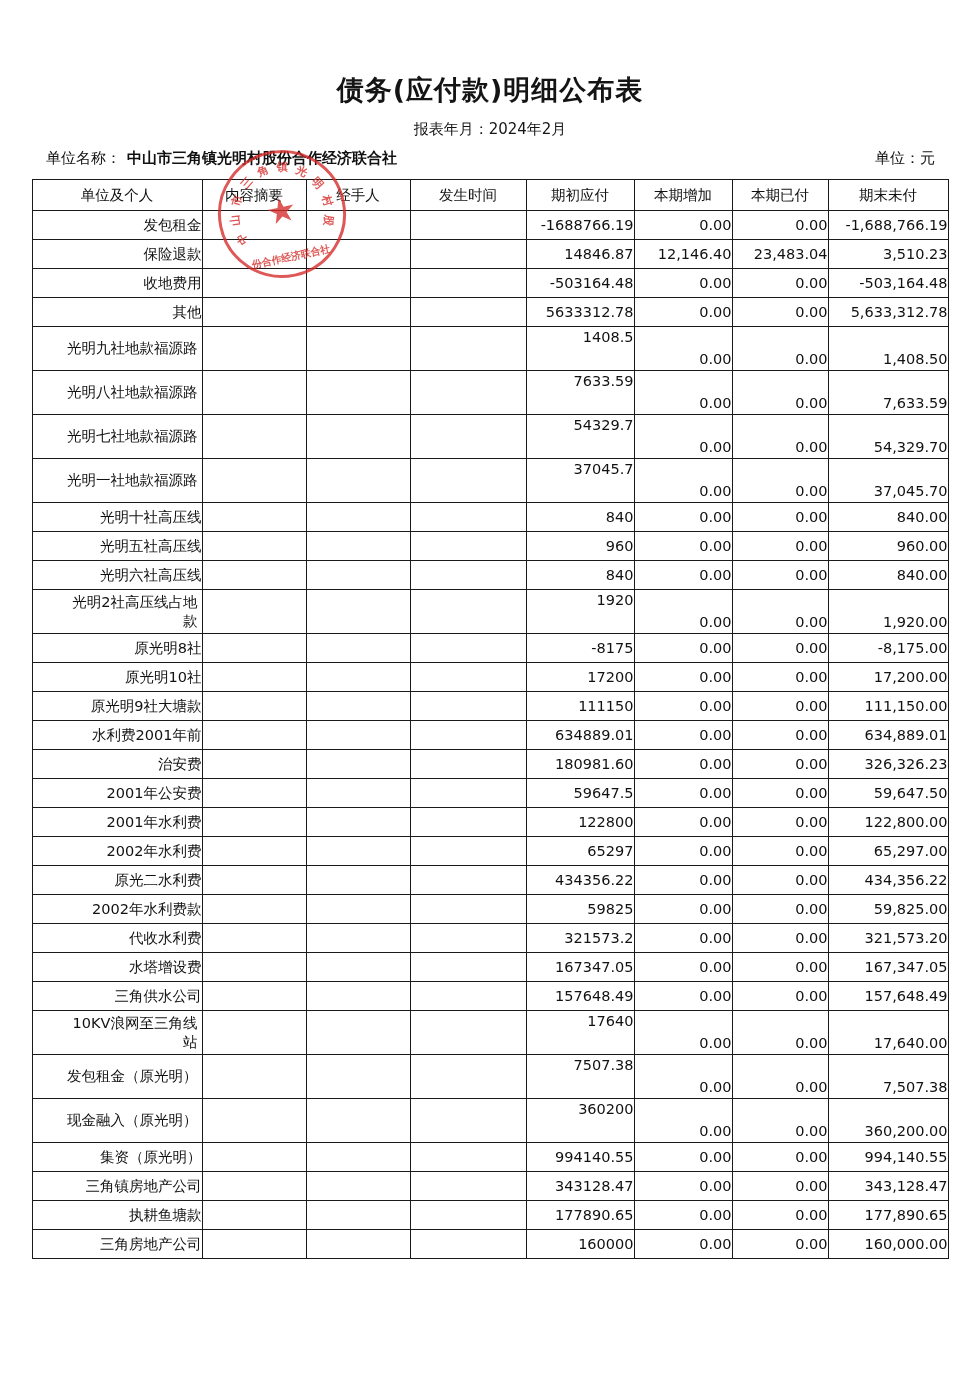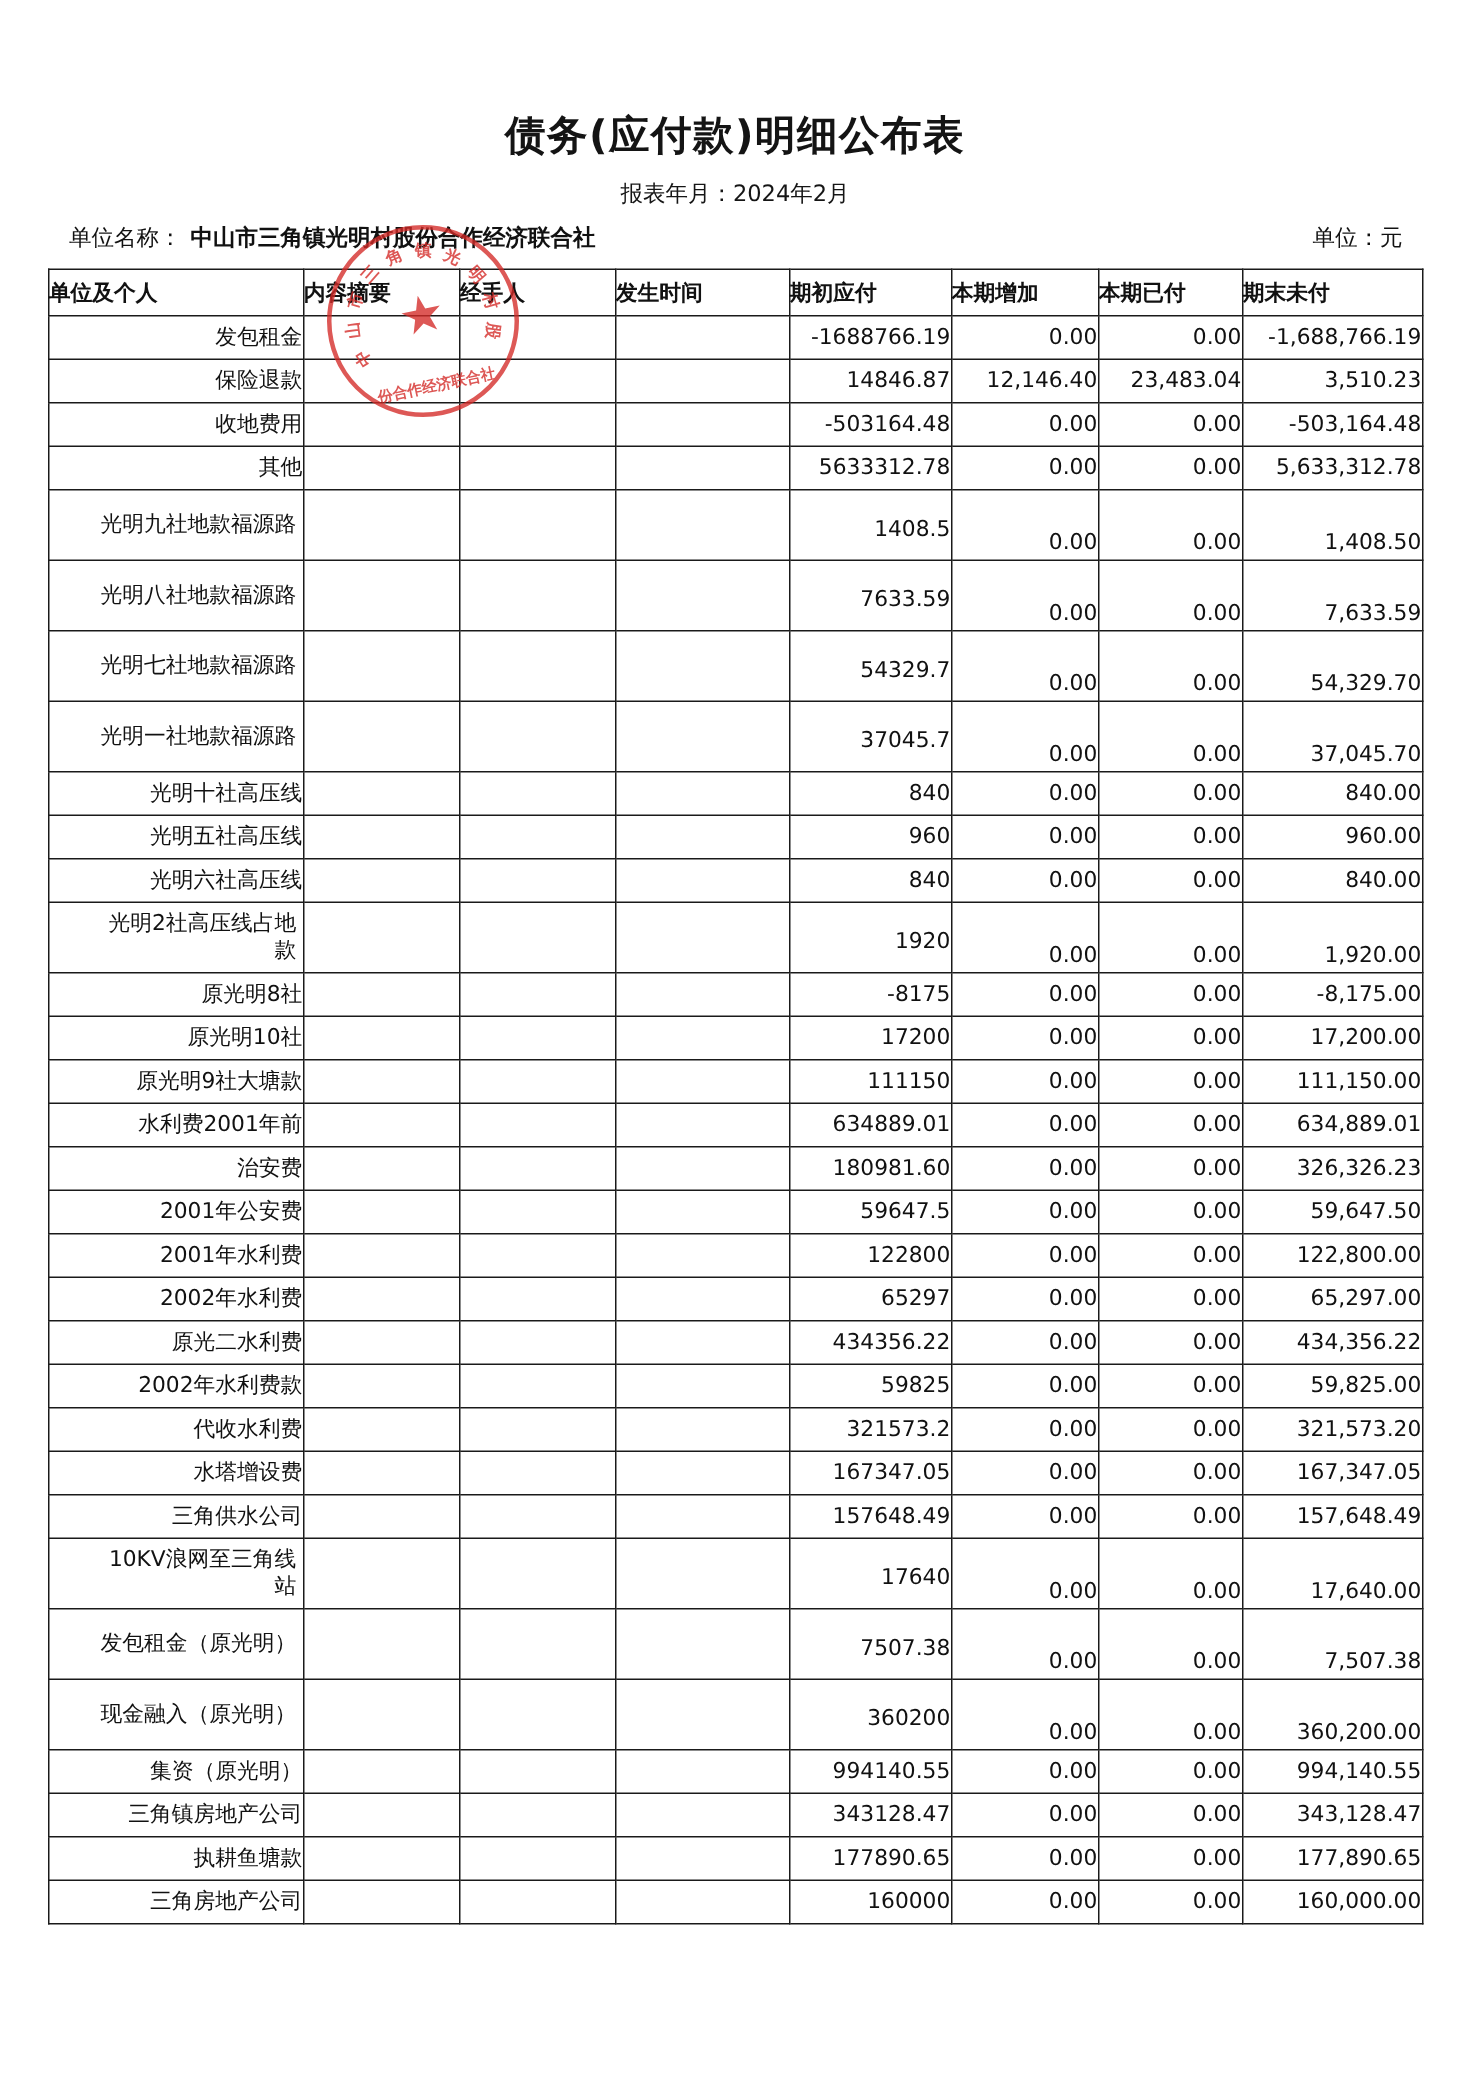--- a/index.html
+++ b/index.html
@@ -131,22 +131,22 @@
   }
   table.sheet th, table.sheet td {
     border: 1px solid #1a1a1a;
     font-size: 14.5px;
     padding: 0;
     height: 28px;
     vertical-align: middle;
     color: #111;
   }
   table.sheet th {
-    text-align: left;
-    font-weight: bold;
+    text-align: center;
+    font-weight: normal;
     height: 30px;
   }
   td.name {
     text-align: right;
     padding-left: 34px;
     line-height: 1.25;
   }
   td.name.flush {
     padding-left: 12px;
   }
@@ -154,21 +154,21 @@
     padding-left: 34px;
     padding-right: 4px;
     text-indent: 0;
   }
   td.num {
     text-align: right;
     padding-right: 8px;
   }
   td.num.top {
     vertical-align: top;
-    padding-top: 18px;
+    padding-top: 2px;
   }
   td.num.bot {
     vertical-align: bottom;
     padding-bottom: 3px;
   }
   td.blank { }
   .col-name   { width: 170px; }
   .col-desc   { width: 104px; }
   .col-hand   { width: 104px; }
   .col-time   { width: 116px; }

